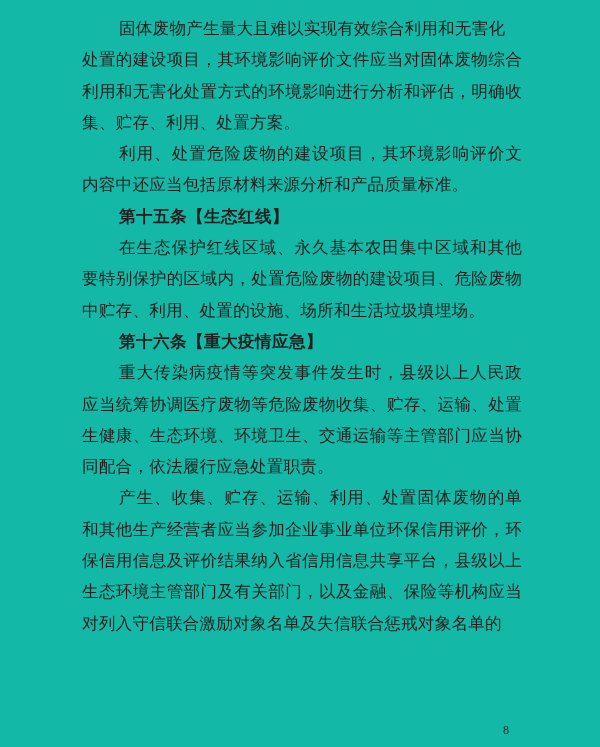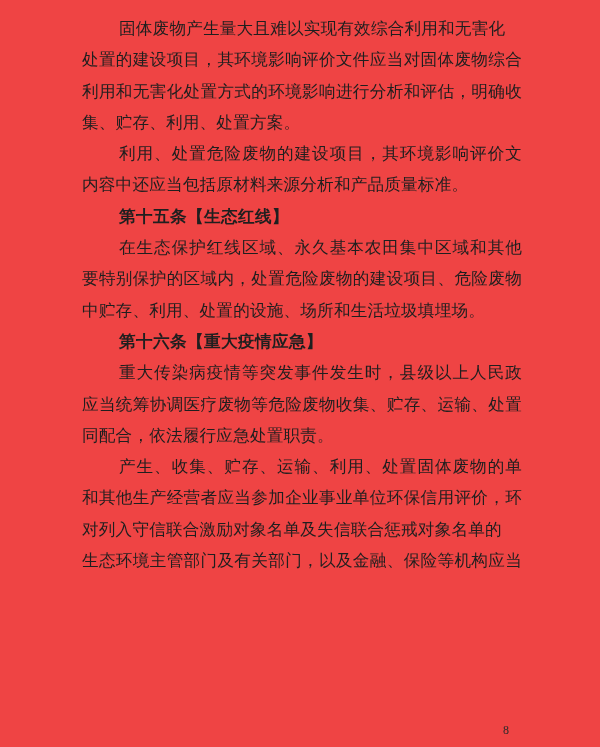--- a/index.html
+++ b/index.html
@@ -4,21 +4,21 @@
 <style>
   html, body {
     margin: 0;
     padding: 0;
     background: #ffffff;
   }
   .page {
     position: relative;
     width: 600px;
     height: 747px;
-    background: #ef4444;
+    background: #14b8a6;
     overflow: hidden;
     font-family: "Liberation Serif", "DejaVu Serif", serif;
     color: #1f1f1f;
   }
   .text-block {
     position: absolute;
     left: 82px;
     top: 13px;
     width: 440px;
   }
@@ -70,20 +70,22 @@
       <div class="line">集、贮存、利用、处置方案。</div>
       <div class="line i j">利用、处置危险废物的建设项目，其环境影响评价文件</div>
       <div class="line">内容中还应当包括原材料来源分析和产品质量标准。</div>
       <div class="line i heading">第十五条【生态红线】</div>
       <div class="line i j">在生态保护红线区域、永久基本农田集中区域和其他需</div>
       <div class="line j">要特别保护的区域内，处置危险废物的建设项目、危险废物集</div>
       <div class="line">中贮存、利用、处置的设施、场所和生活垃圾填埋场。</div>
       <div class="line i heading">第十六条【重大疫情应急】</div>
       <div class="line i j">重大传染病疫情等突发事件发生时，县级以上人民政府</div>
       <div class="line j">应当统筹协调医疗废物等危险废物收集、贮存、运输、处置</div>
+      <div class="line j">生健康、生态环境、环境卫生、交通运输等主管部门应当协</div>
       <div class="line">同配合，依法履行应急处置职责。</div>
       <div class="line i j">产生、收集、贮存、运输、利用、处置固体废物的单位</div>
       <div class="line j">和其他生产经营者应当参加企业事业单位环保信用评价，环</div>
+      <div class="line j">保信用信息及评价结果纳入省信用信息共享平台，县级以上</div>
+      <div class="line j">生态环境主管部门及有关部门，以及金融、保险等机构应当</div>
       <div class="line">对列入守信联合激励对象名单及失信联合惩戒对象名单的</div>
-      <div class="line j">生态环境主管部门及有关部门，以及金融、保险等机构应当</div>
     </div>
   <div class="page-number">8</div>
 </div>
 
 </body></html>

